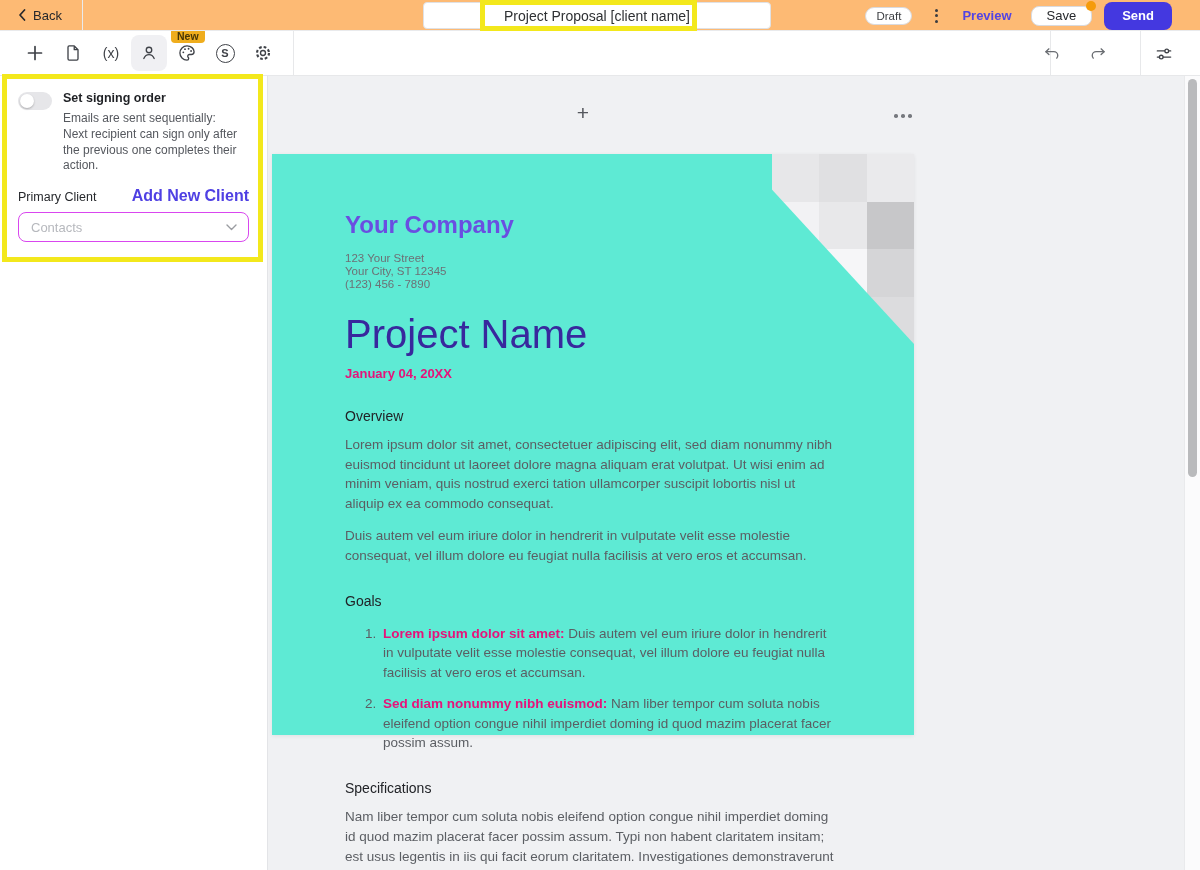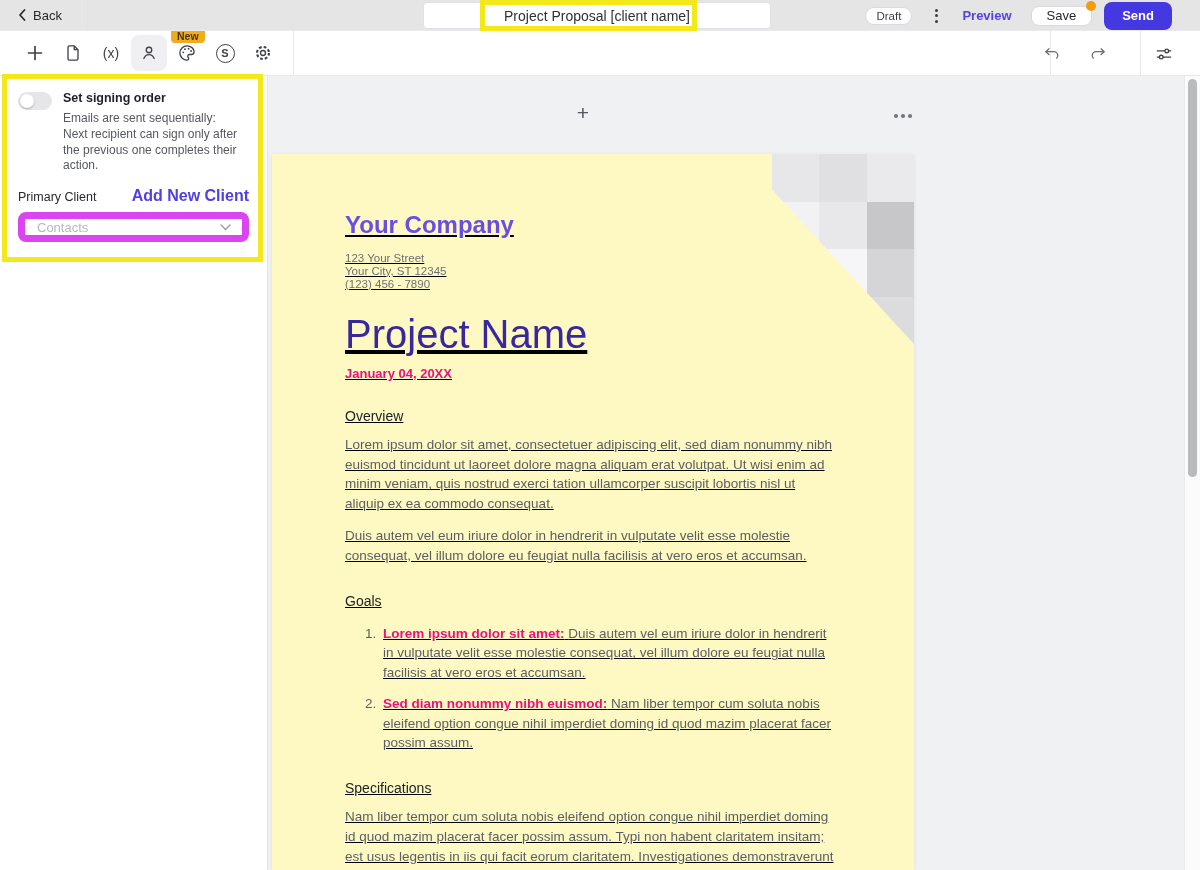--- a/index.html
+++ b/index.html
@@ -1,21 +1,21 @@
 <!DOCTYPE html>
 <html><head>
 <meta charset="utf-8">
 <style>
   * { box-sizing: border-box; margin: 0; padding: 0; }
   html,body { width:1200px; height:870px; }
   body { font-family:"Liberation Sans", sans-serif; background:#fff; overflow:hidden; }
   .app { position:relative; width:1200px; height:870px; background:#fff; }
 
   
-  .topbar { position:relative; height:31px; background:#e5e5e5; border-bottom:1px solid #e9eaec; display:flex; align-items:center; z-index:10; }
+  .topbar { position:relative; height:31px; background:#fdba74; border-bottom:1px solid #e9eaec; display:flex; align-items:center; z-index:10; }
   .back-btn { display:flex; align-items:center; gap:7px; height:100%; padding:0 20px 0 18px; border-right:1px solid #e9eaec; font-size:13px; font-weight:500; color:#26282c; cursor:pointer; }
   .title-input { position:absolute; left:423px; top:2px; width:348px; height:27px; border:1px solid #e0e1e4; border-radius:4px; background:#fff; text-align:center; font-size:14px; color:#2e3033; font-family:"Liberation Sans",sans-serif; outline:none; }
   .topbar-right { position:absolute; right:28px; top:0; height:31px; display:flex; align-items:center; }
   .draft-pill { border:1px solid #d9dade; border-radius:10px; padding:2px 10px; font-size:11.5px; color:#3c3e42; background:#fff; margin-right:17px; }
   .kebab { display:flex; flex-direction:column; gap:2.5px; padding:4px 6px; margin-right:18px; cursor:pointer; }
   .kebab i { width:3px; height:3px; border-radius:50%; background:#3a3c40; }
   .preview-link { font-size:13px; font-weight:600; color:#5244e4; margin-right:19px; cursor:pointer; }
   .save-btn { position:relative; height:20px; padding:0 15px; background:#fff; border:1px solid #d9dade; border-radius:8px; font-size:13px; font-weight:500; color:#26282c; margin-right:12px; cursor:pointer; font-family:"Liberation Sans",sans-serif; }
   .notif-dot { position:absolute; right:-5px; top:-6px; width:10px; height:10px; border-radius:50%; background:#f59b0b; }
   .send-btn { height:28px; padding:0 18px; background:#4438e0; border:none; border-radius:8px; font-size:13px; font-weight:600; color:#fff; cursor:pointer; font-family:"Liberation Sans",sans-serif; }
@@ -41,30 +41,30 @@
   .panel-title { font-size:16.5px; font-weight:700; color:#1e2024; }
   .close-btn { background:none; border:none; cursor:pointer; padding:2px; display:flex; }
   .signing-row { display:flex; gap:11px; padding:15px 18px 0 18px; }
   .toggle { position:relative; width:34px; height:18px; border-radius:9px; background:#e6e6e9; flex:none; margin-top:1px; cursor:pointer; }
   .toggle-knob { position:absolute; left:2px; top:2px; width:14px; height:14px; border-radius:50%; background:#fff; box-shadow:0 1px 2px rgba(0,0,0,.25); }
   .signing-label { font-size:12.5px; font-weight:700; color:#1f2125; margin-bottom:6px; }
   .signing-desc { font-size:12px; line-height:15.8px; color:#55585e; width:178px; }
   .client-row { display:flex; align-items:baseline; justify-content:space-between; padding:13px 18px 7px 18px; }
   .client-label { font-size:12.5px; color:#27292d; }
   .add-client-link { font-size:16px; font-weight:600; color:#4f40e3; cursor:pointer; }
-  .contacts-select { margin:0 18px; height:30px; border:7px solid #d946ef; border-radius:8px; display:flex; align-items:center; justify-content:space-between; padding:0 11px 0 12px; cursor:pointer; background:#fff; }
+  .contacts-select { margin:0 18px; height:30px; border:1px solid #d946ef; border-radius:8px; display:flex; align-items:center; justify-content:space-between; padding:0 11px 0 12px; cursor:pointer; background:#fff; }
   .contacts-placeholder { font-size:13px; color:#b6b8bd; }
 
   
   .canvas { position:relative; flex:1; background:#f0f1f3; overflow:hidden; }
   .canvas-add { position:absolute; left:300px; top:22px; width:30px; height:30px; border:none; background:transparent; font-size:21px; color:#55585e; cursor:pointer; font-family:"Liberation Sans",sans-serif; }
   .canvas-menu { position:absolute; left:622px; top:34px; display:flex; gap:3.5px; padding:4px; cursor:pointer; }
   .canvas-menu i { width:3.5px; height:3.5px; border-radius:50%; background:#76797e; }
 
-  .page { position:absolute; left:4px; top:78px; width:642px; height:716px; background:#fef9c3; box-shadow:0 1px 4px rgba(0,0,0,.07);text-decoration:underline; }
+  .page { position:absolute; left:4px; top:78px; width:642px; height:581px; background:#5eead4; box-shadow:0 1px 4px rgba(0,0,0,.07); }
   .mosaic { position:absolute; right:0; top:0; width:159px; height:190px; clip-path:polygon(0 0,100% 0,100% 100%,0 9%); }
   .mosaic-grid { position:absolute; left:17px; top:0; display:grid; grid-template-columns:repeat(3,47.3px); grid-auto-rows:47.5px; }
   .mc0 { background:#e7e7e9; } .mc1 { background:#e0e0e2; } .mc2 { background:#eaeaec; }
   .mc3 { background:#f2f2f4; } .mc4 { background:#e8e8ea; } .mc5 { background:#c7c7c9; }
   .mc6 { background:transparent; } .mc7 { background:#f6f6f8; } .mc8 { background:#d5d5d7; }
   .mc9 { background:transparent; } .mc10 { background:transparent; } .mc11 { background:#dcdcde; }
 
   .page-content { position:relative; padding:57px 70px 0 73px; }
   .company-name { font-size:24px; font-weight:700; color:#6a4ee1; margin-bottom:13px; }
   .address { font-size:11.5px; line-height:12.9px; color:#6d7075; }

